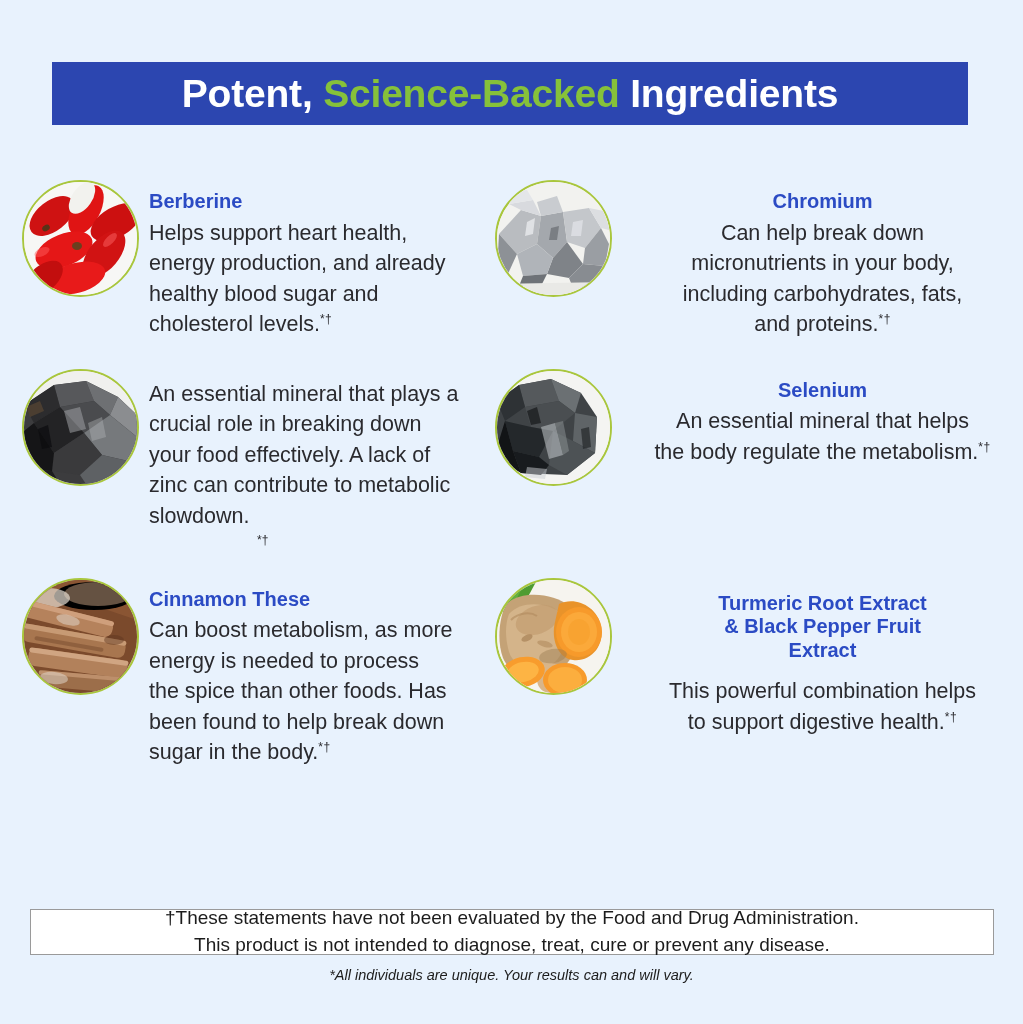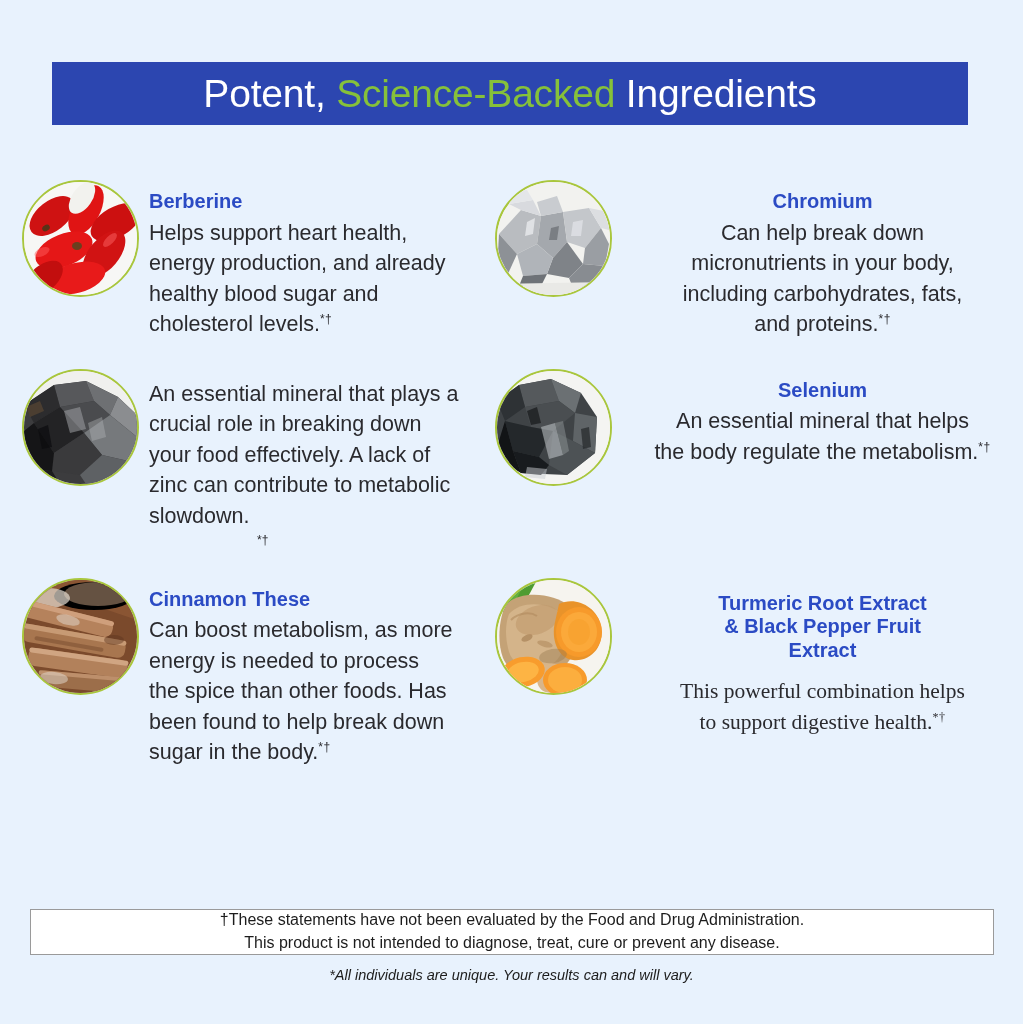--- a/index.html
+++ b/index.html
@@ -22,21 +22,21 @@
     top: 62px;
     width: 916px;
     height: 63px;
     background: #2c46b0;
     display: flex;
     align-items: center;
     justify-content: center;
   }
   .banner-title {
     font-size: 39px;
-    font-weight: normal;
+    font-weight: bold;
     color: #ffffff;
     letter-spacing: -0.2px;
     white-space: nowrap;
   }
   .banner-title .accent {
     color: #86c13a;
   }
 
   
   .grid {
@@ -114,40 +114,40 @@
     margin-top: 2px;
   }
   .row-1 .item-body { padding-top: 10px; }
 
   
   .row-1 { margin-bottom: 0px; }
   .row-2 { margin-top: 29px; }
   .row-3 { margin-top: 30px; }
 
   .title-wide { padding-top: 4px; }
-  .title-wide + .item-desc { margin-top: 14px; font-family: Liberation Serif, serif; }
+  .title-wide + .item-desc { margin-top: 14px; }
 
   
   .footer-box {
     position: absolute;
     left: 30px;
     top: 909px;
     width: 964px;
     height: 46px;
     background: #ffffff;
     border: 1px solid #9a9a9a;
     box-sizing: border-box;
     display: flex;
     flex-direction: column;
     align-items: center;
     justify-content: center;
   }
   .footer-line {
     color: #1c1c1c;
-    font-size: 16px;
+    font-size: 19px;
     line-height: 1.42;
     text-align: center;
   }
   .footer-note {
     position: absolute;
     left: 0;
     top: 967px;
     width: 1023px;
     text-align: center;
     color: #1c1c1c;

